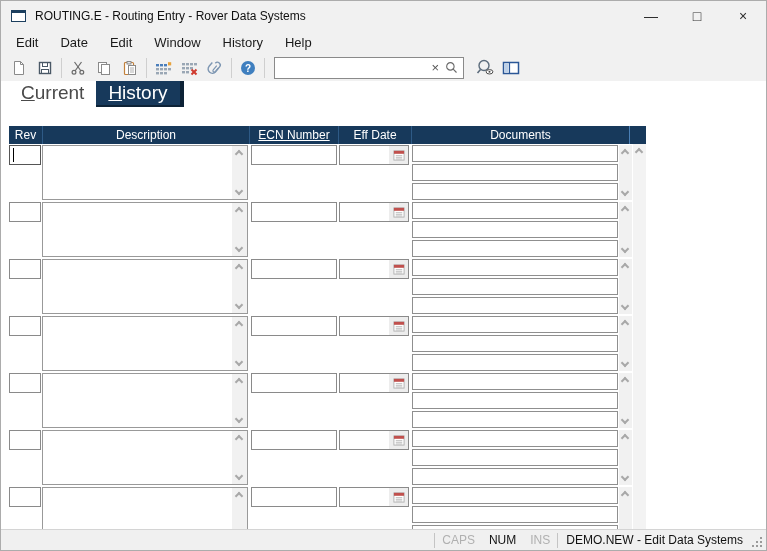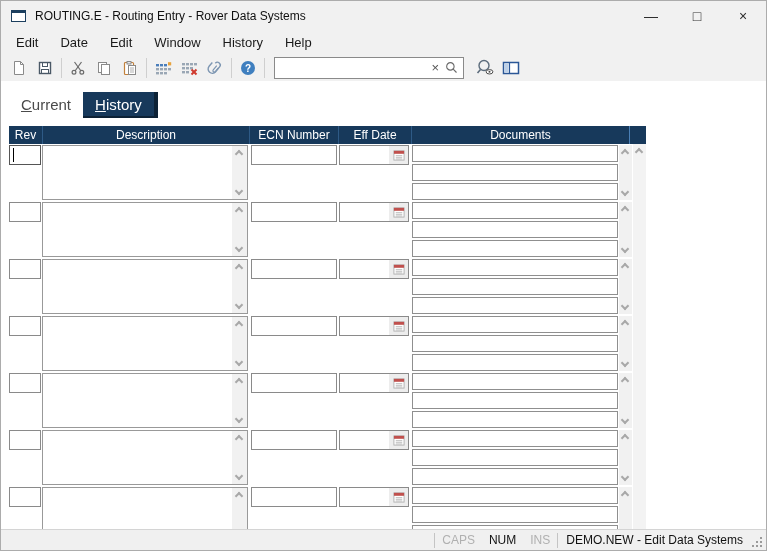--- a/index.html
+++ b/index.html
@@ -22,30 +22,30 @@
   .tb-btn { width:26px; height:24px; display:flex; align-items:center; justify-content:center; flex:none; }
   .tb-sep { width:1px; height:20px; background:#cfcfcf; margin:0 3px; flex:none; }
   .search-wrap { width:190px; height:22px; background:#fff; border:1px solid #8a8a8a; display:flex; align-items:center; margin-left:6px; flex:none; }
   .search-input { flex:1; min-width:0; height:100%; border:none; outline:none; font-size:12px; padding:0 5px; background:transparent; }
   .search-clear { color:#555; font-size:13px; padding:0 4px; }
   .search-mag { padding:0 5px 0 2px; display:flex; align-items:center; }
 
   
   .content { position:absolute; top:80px; left:1px; right:1px; bottom:21px; background:#fff; overflow:hidden; }
   .tabs { position:absolute; top:0; left:7px; display:flex; }
-  .tab { height:23px; padding:12px 12px; display:flex; align-items:center; font-size:15px; color:#4a4a4a;margin-top:11px; }
+  .tab { height:23px; padding:12px 12px; display:flex; align-items:center; font-size:19px; color:#4a4a4a; }
   .tab .tab-label::first-letter { text-decoration:underline; }
   .tab.selected { background:#17395b; color:#fff; border-right:4px solid #0d2236; box-shadow:0 2px 0 #0d2236; }
 
   
   .table-area { position:absolute; top:45px; left:7px; width:637px; height:405px; overflow:hidden; }
   .thead { display:flex; height:18px; background:#17395b; color:#fff; font-size:12px; }
   .th { display:flex; align-items:center; justify-content:center; border-left:1px solid #2e5a86; overflow:hidden; white-space:nowrap; }
   .th:first-child { border-left:none; }
-  .th-rev { width:33px; } .th-desc { width:207px;text-align:right; } .th-ecn { width:89px; }
+  .th-rev { width:33px; } .th-desc { width:207px;text-align:right; } .th-ecn { width:89px;text-decoration:underline; }
   .th-date { width:73px; } .th-docs { width:218px; }
   .th-scroll { width:17px; border-left:1px solid #4a7fb5; }
 
   .rows { position:relative; }
   .row { position:relative; height:57px; }
   .cell-input { width:100%; height:100%; border:1px solid #8a8a8a; padding:0 3px; font-size:12px; outline:none; background:#fff; }
   .rev-cell { position:absolute; left:0; top:1px; width:32px; height:20px; }
   .rev-cell .caret { display:none; position:absolute; left:4px; top:3px; width:1px; height:14px; background:#000; animation:blink 1.1s steps(1) infinite; }
   .rev-cell.focused .caret { display:block; }
   .rev-cell.focused .cell-input { border-color:#555; }

